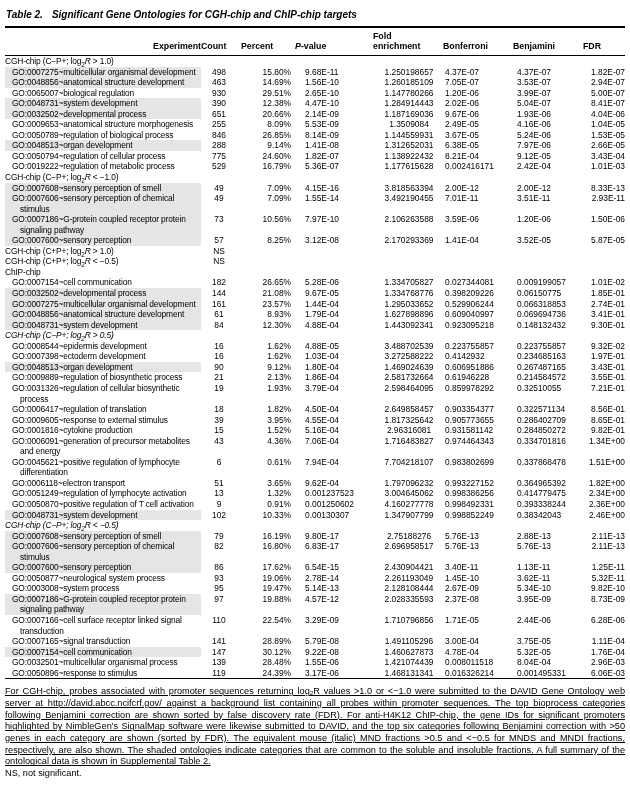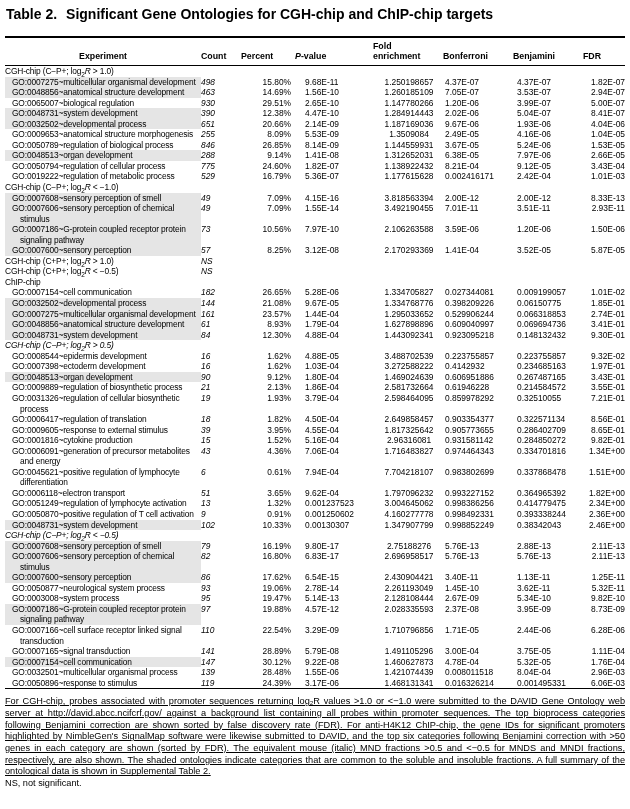--- a/index.html
+++ b/index.html
@@ -4,46 +4,46 @@
 <style>
   * { box-sizing: border-box; }
   html, body { margin: 0; padding: 0; }
   body {
     width: 630px; height: 809px; overflow: hidden;
     background: #ffffff; color: #000000;
     font-family: "Liberation Sans", "DejaVu Sans", sans-serif;
   }
   .page { padding: 6px 5px 0 5px; }
 
-  .caption { font-size: 14px; line-height: 13px; padding: 2px 0 15px 1px; font-weight: bold; }
+  .caption { font-size: 10px; line-height: 13px; padding: 2px 0 5px 1px; font-weight: bold; font-style: italic; }
   .cap-label { margin-right: 9px; }
 
   table {
     border-collapse: collapse; table-layout: fixed; width: 620px;
     border-top: 2px solid #000; border-bottom: 1.5px solid #000;
   }
   th {
     font-weight: bold; font-size: 8.8px; line-height: 10px;
     vertical-align: bottom; padding: 3px 0 4px 0; text-align: left;
     border-bottom: 1.5px solid #000;
   }
-  th.c0 { text-align: center; }
+  th.c0 { text-align: right; }
   th.c4 { padding-left: 12px; padding-right: 12px; }
   td { font-size: 8.4px; line-height: 10.55px; vertical-align: top; padding: 0; }
 
   .c0 { width: 196px; }
   .c1 { width: 40px; }
   .c2 { width: 54px; }
   .c3 { width: 66px; }
   .c4 { width: 82px; }
   .c5 { width: 70px; }
   .c6 { width: 70px; }
   .c7 { width: 42px; }
 
-  td.c1 { text-align: left; padding-right: 4px; font-style: italic; }
+  td.c1 { text-align: center; padding-right: 4px; }
   td.c2 { text-align: right; padding-right: 4px; }
   td.c3 { text-align: left; padding-left: 10px; }
   td.c4 { text-align: center; padding-left: 14px; }
   td.c5 { text-align: left; padding-left: 2px; }
   td.c6 { text-align: left; padding-left: 4px; }
   td.c7 { text-align: right; }
 
   td.sec { letter-spacing: -0.15px; }
   .section-row.italic td.sec { font-style: italic; }
   .exp-inner { padding-left: 15px; text-indent: -8px; letter-spacing: -0.15px; }

